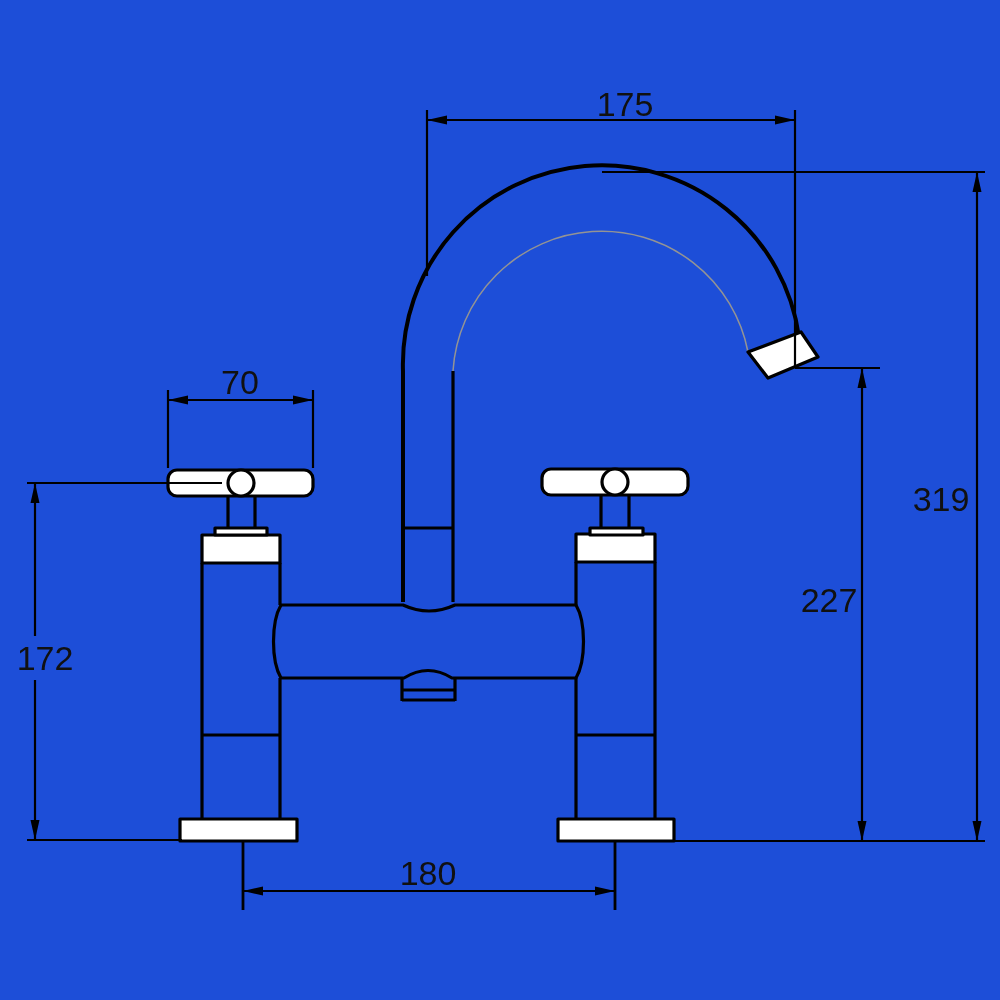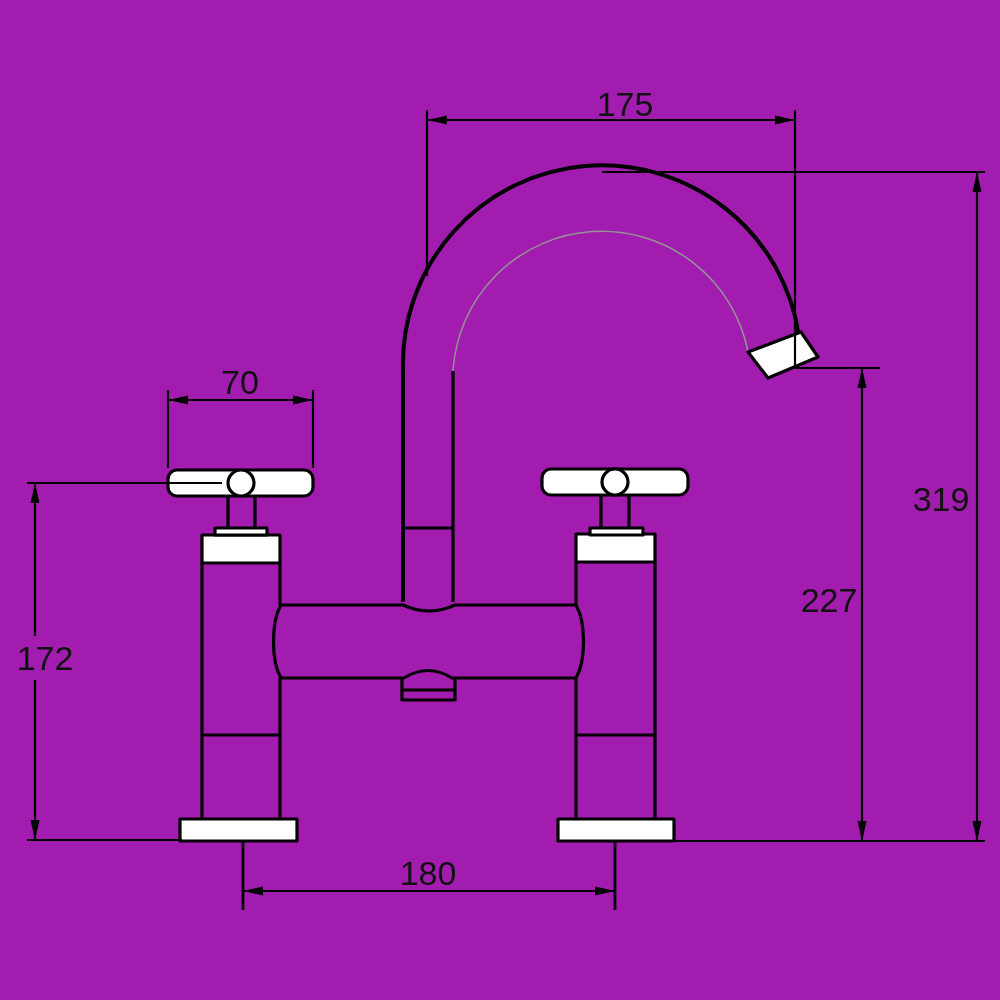--- a/index.html
+++ b/index.html
@@ -5,21 +5,21 @@
   html, body {
     margin: 0;
     padding: 0;
     background: #ffffff;
     font-family: "Liberation Sans", sans-serif;
   }
   .stage {
     position: relative;
     width: 1000px;
     height: 1000px;
-    background: #a21caf;
+    background: #1d4ed8;
     overflow: hidden;
   }
   svg { display: block; }
   .outline   { fill: none; stroke: #000; stroke-width: 3.2; stroke-linejoin: round; }
   .outline-heavy { fill: none; stroke: #000; stroke-width: 4; stroke-linejoin: round; }
   .thinline  { fill: none; stroke: #949494; stroke-width: 1.5; }
   .fillwhite { fill: #fff; stroke: #000; stroke-width: 3.2; stroke-linejoin: round; }
   .dim       { fill: none; stroke: #000; stroke-width: 2.2; }
   .arrow     { fill: #000; stroke: none; }
   .dimtext   { fill: #111; font-size: 34px; font-family: "Liberation Sans", sans-serif; }

